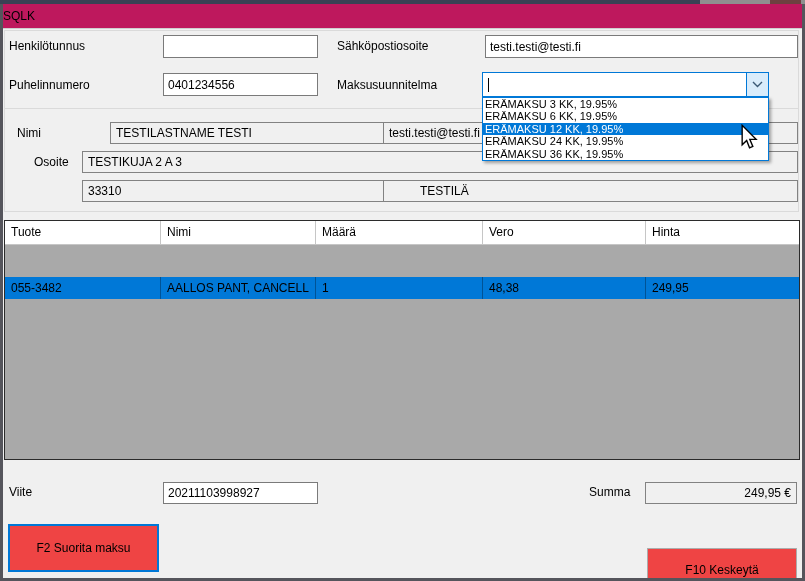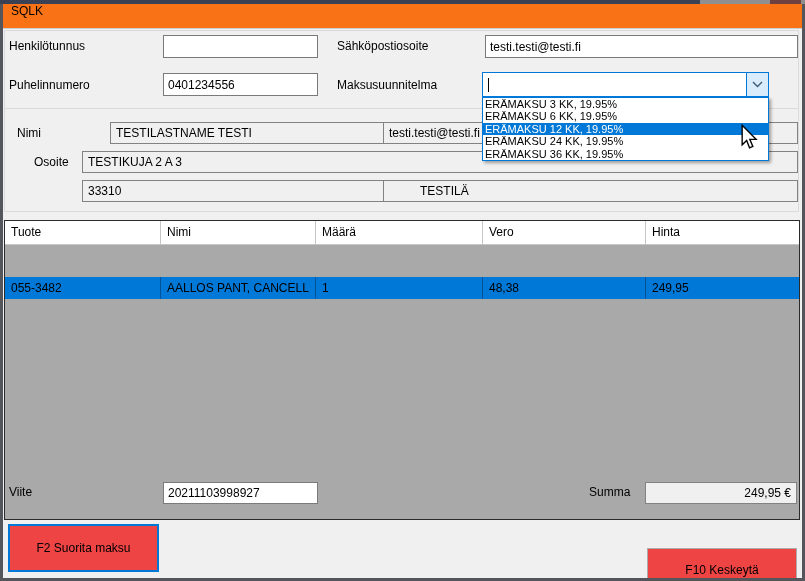--- a/index.html
+++ b/index.html
@@ -9,22 +9,22 @@
   .abs { position:absolute; }
 
   
   .top-strip { left:0; top:0; width:805px; height:4px; background:#3a4154; }
   .top-strip-gray { left:700px; top:0; width:105px; height:4px; background:#8f8f8f; }
   .top-strip-red { left:770px; top:0; width:31px; height:4px; background:#6e4040; }
   .border-left  { left:0; top:4px; width:3px; height:577px; background:#55555c; }
   .border-right { left:802px; top:4px; width:3px; height:577px; background:#55555c; }
   .border-bottom{ left:0; top:578px; width:805px; height:3px; background:#55555c; }
 
-  .titlebar { left:3px; top:4px; width:799px; height:25px; background:#f97316;
-              border-bottom:1px solid #cfcfcf; display:flex; align-items:flex-start; padding-left:8px; }
+  .titlebar { left:3px; top:4px; width:799px; height:25px; background:#be185d;
+              border-bottom:1px solid #cfcfcf; display:flex; align-items:center; }
 
   
   .groupbox1 { left:4px; top:30px; width:795px; height:79px; border:1px solid #dadada; }
   .groupbox2 { left:4px; top:108px; width:795px; height:104px; border:1px solid #dadada; }
 
   
   .lbl { height:15px; line-height:15px; white-space:nowrap; }
 
   
   input.tb { border:1px solid #7a7a7a; background:#ffffff; font:12px "Liberation Sans",sans-serif;
@@ -38,21 +38,21 @@
   .combo-caret { position:absolute; left:5px; top:5px; width:1px; height:14px; background:#000; }
   .combo-btn { position:absolute; right:0; top:0; width:22px; height:23px; background:#d9ecfb;
                border-left:1px solid #0078d7; display:flex; align-items:center; justify-content:center; }
 
   .dropdown { left:482px; top:97px; width:287px; background:#ffffff; border:1px solid #0078d7;
               z-index:19; box-shadow:2px 2px 3px rgba(0,0,0,0.35); }
   .dd-item { height:12.4px; line-height:12.4px; font-size:11px; padding:0 2px; white-space:nowrap; }
   .dd-item.selected { background:#0078d7; color:#ffffff; }
 
   
-  .grid { left:4px; top:220px; width:796px; height:300px; background:#a9a9a9; border:1px solid #2b2b2b; }
+  .grid { left:4px; top:220px; width:796px; height:240px; background:#a9a9a9; border:1px solid #2b2b2b; }
   .grid-header { display:flex; height:24px; background:#ffffff; border-bottom:1px solid #c6c6c6; }
   .grid-header .cell { border-right:1px solid #c6c6c6; line-height:23px; padding-left:6px;
                        white-space:nowrap; overflow:hidden; }
   .grid-row { display:flex; height:22px; background:#0078d7; color:#000000;margin-top:32px; }
   .grid-row .cell { border-right:1px solid rgba(0,0,0,0.30); line-height:22px; padding-left:6px;
                     white-space:nowrap; overflow:hidden; }
   .c0{width:156px;} .c1{width:155px;} .c2{width:167px;} .c3{width:163px;} .c4{width:153px;border-right:none!important;}
 
   
   .btn { display:flex; align-items:center; justify-content:center; background:#ef4444;

